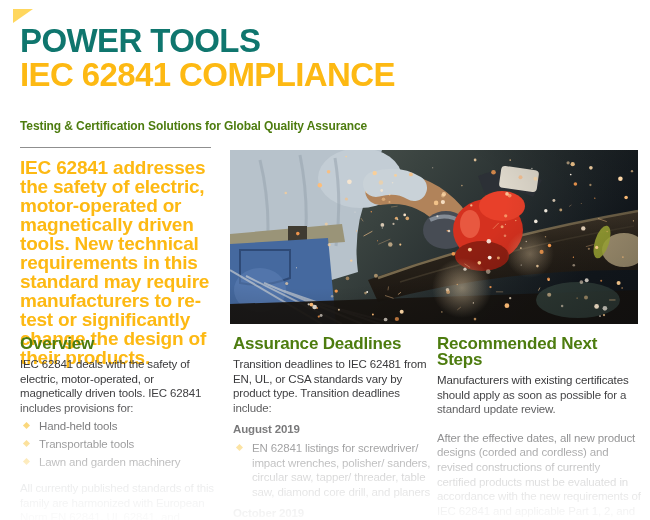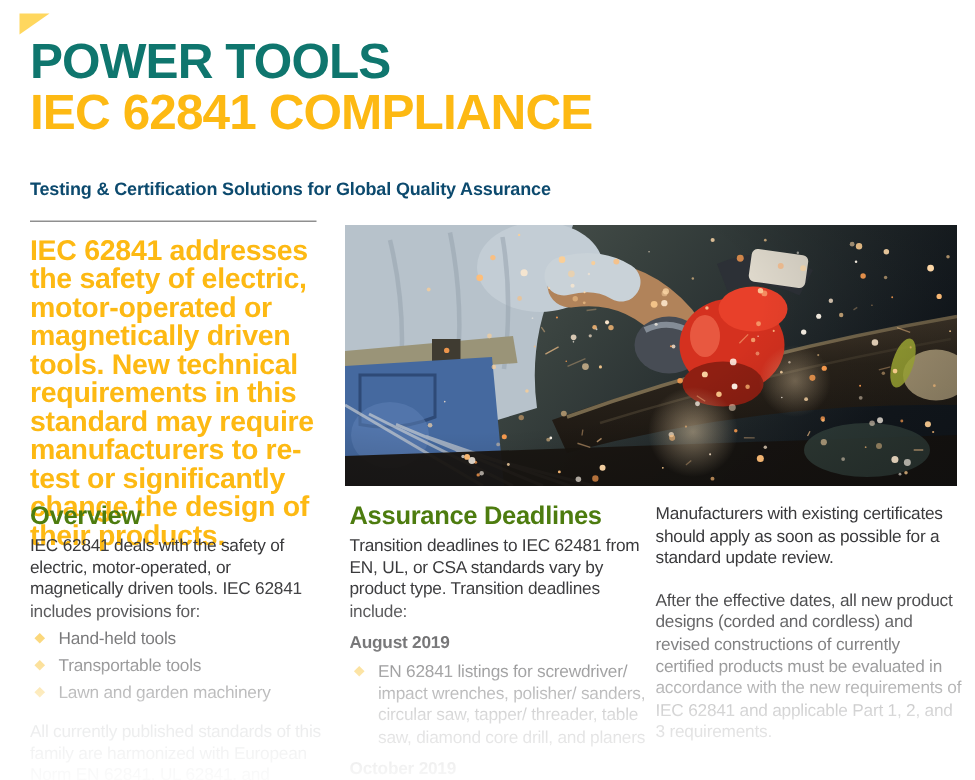--- a/index.html
+++ b/index.html
@@ -9,21 +9,21 @@
     position:relative;
     -webkit-font-smoothing:antialiased;
   }
   .abs{position:absolute;}
   
   #corner-tri{left:13px;top:9px;width:0;height:0;
     border-top:14px solid #FFD34D;border-right:20px solid transparent;opacity:.9;}
   .title{left:20px;font-weight:bold;font-size:33px;letter-spacing:-0.6px;line-height:34px;white-space:nowrap;}
   #title-1{top:24px;color:#0f766e;}
   #title-2{top:58px;color:#FDB913;text-align:center;}
-  #subtitle{left:20px;top:119px;font-size:12px;letter-spacing:-0.1px;color:#0c4a6e;font-weight:bold;}
+  #subtitle{left:20px;top:119px;font-size:12px;letter-spacing:-0.1px;color:#4d7c0f;font-weight:bold;}
   #divider{left:20px;top:147px;width:191px;height:1px;background:#8f8f8f;}
   #intro{
     left:20px;top:158px;width:206px;
     color:#FDB913;font-weight:bold;font-size:19px;line-height:19px;letter-spacing:-0.2px;
   }
   
   #photo{left:230px;top:150px;width:408px;height:174px;overflow:hidden;background:#222;}
   #photo svg{display:block;}
   
   .col{top:336px;color:#3A3A3C;font-size:11.5px;line-height:14.6px;letter-spacing:-0.15px;}
@@ -302,19 +302,20 @@
   <div class="date-label">August 2019</div>
   <ul class="bullets">
     <li><span class="bullet-marker"></span><span>EN 62841 listings for screwdriver/ impact wrenches, polisher/ sanders, circular saw, tapper/ threader, table saw, diamond core drill, and planers</span></li>
   </ul>
 
   <div class="date-label">October 2019</div>
 
 </div>
 
 <div class="abs col" id="col-next">
+  <h3>Recommended Next Steps</h3>
   <p>Manufacturers with existing certificates should apply as soon as possible for a standard update review.</p>
   <div class="gap"></div>
   <p>After the effective dates, all new product designs (corded and cordless) and revised constructions of currently certified products must be evaluated in accordance with the new requirements of IEC 62841 and applicable Part 1, 2, and 3 requirements.</p>
 
 </div>
 
 <div class="abs" id="bottom-fade"></div>
 
 </body></html>

